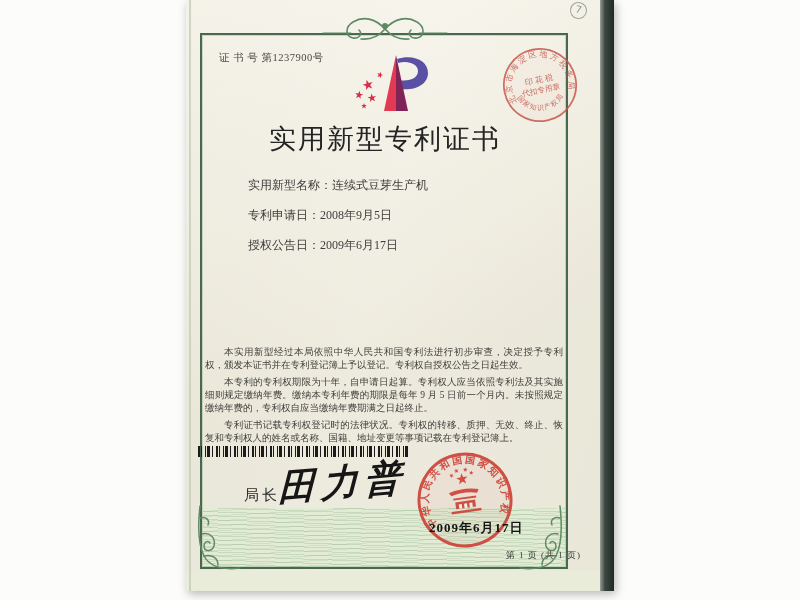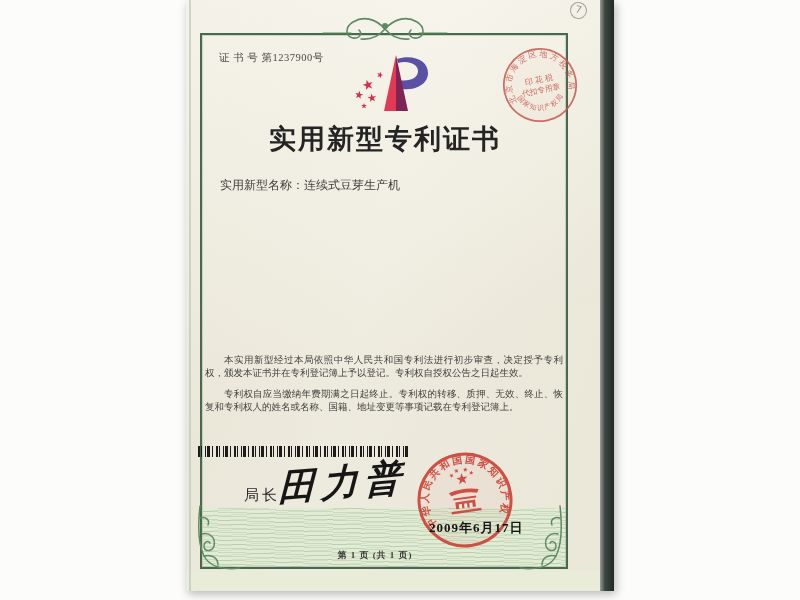--- a/index.html
+++ b/index.html
@@ -39,45 +39,45 @@
   .circled-mark { position:absolute; left:384px; top:2px; width:17px; height:17px;
     border:1.5px solid #a0a6a4; border-radius:50%; color:#8e9594; font-size:10px;
     line-height:14px; text-align:center; transform:rotate(12deg); z-index:3;
     font-family:"DejaVu Sans",sans-serif; }
 
   
   .cert-no { position:absolute; left:33px; top:51px; font-size:10.5px;
     letter-spacing:.5px; color:#4a4a46; z-index:4;font-family:Liberation Serif, serif; }
   .logo { position:absolute; left:158px; top:53px; width:104px; height:60px; z-index:4; }
   .title { position:absolute; left:14px; top:121px; width:370px; text-align:center;
-    font-size:27px; font-weight:700; letter-spacing:2px; color:#242424; z-index:4; }
+    font-size:27px; font-weight:400; letter-spacing:2px; color:#242424; z-index:4; }
   .fields { position:absolute; left:34px; top:170px; z-index:4; }
   .field-row { height:30px; line-height:30px; font-size:12px; color:#3c3c3a;
-    white-space:pre; }
+    white-space:pre;margin-left:28px; }
   .paras { position:absolute; left:19px; top:346px; width:358px; font-size:9.5px;
     line-height:13px; color:#3e3e3a; text-align:justify; z-index:4; }
-  .paras p { margin:8px 0 4px 0; text-indent:2em; }
+  .paras p { margin:0 0 4px 0; text-indent:2em; }
   .barcode { position:absolute; left:12px; top:446px; width:210px; height:11px; z-index:4;
     background-image:repeating-linear-gradient(90deg,
       #1c1c1c 0 2px,  transparent 2px 3px,
       #1c1c1c 3px 4px, transparent 4px 7px,
       #1c1c1c 7px 8px, transparent 8px 9px,
       #1c1c1c 9px 12px, transparent 12px 14px,
       #1c1c1c 14px 15px, transparent 15px 18px); }
   .signer { position:absolute; left:58px; top:486px; font-size:15px;
     letter-spacing:3px; color:#2a2a2a; z-index:4; }
   .signature { position:absolute; left:92px; top:458px; font-size:37px; font-style:italic;
     font-weight:700; letter-spacing:6px; color:#161616; transform:rotate(-5deg) skewX(-6deg);
     z-index:4; white-space:nowrap; }
   .seal { position:absolute; left:229px; top:450px; width:100px; height:100px;
     z-index:4; opacity:.92; }
   .seal-date { position:absolute; left:243px; top:519px; font-size:13px; font-weight:700;
     letter-spacing:1px; color:#141414; z-index:5; white-space:nowrap; }
-  .footer { position:absolute; left:4px; top:549px; width:370px; text-align:center;
-    font-size:9px; letter-spacing:1px; color:#3a3a38; z-index:4;font-weight:bold; }
+  .footer { position:absolute; left:25px; top:549px; width:370px; text-align:right;
+    font-size:9px; letter-spacing:1px; color:#3a3a38; z-index:4; }
   .tax-stamp { position:absolute; left:311px; top:42px; width:86px; height:86px;
     z-index:4; opacity:.85; transform:rotate(-12deg); }
 </style>
 </head>
 <body>
 
 <div class="stage">
   <div class="paper">
 
     <div class="band"></div>
@@ -129,25 +129,28 @@
         <use href="#st2" transform="translate(28,45) scale(0.75) rotate(-8)"></use>
         <use href="#st2" transform="translate(36,22) scale(0.55) rotate(18)"></use>
         <use href="#st2" transform="translate(20,53) scale(0.5)"></use>
       </g>
     </svg>
 
     <div class="title">实用新型专利证书</div>
 
     <div class="fields">
       <div class="field-row"><span>实用新型名称：</span><span>连续式豆芽生产机</span></div>
+      <div class="field-row"><span>专利申请日：</span><span>2008年9月5日</span></div>
+      <div class="field-row"><span>授权公告日：</span><span>2009年6月17日</span></div>
     </div>
 
     <div class="paras">
       <p>本实用新型经过本局依照中华人民共和国专利法进行初步审查，决定授予专利权，颁发本证书并在专利登记簿上予以登记。专利权自授权公告之日起生效。</p>
-      <p>专利权自应当缴纳年费期满之日起终止。专利权的转移、质押、无效、终止、恢复和专利权人的姓名或名称、国籍、地址变更等事项记载在专利登记簿上。</p>
+      <p>本专利的专利权期限为十年，自申请日起算。专利权人应当依照专利法及其实施细则规定缴纳年费。缴纳本专利年费的期限是每年 9 月 5 日前一个月内。未按照规定缴纳年费的，专利权自应当缴纳年费期满之日起终止。</p>
+      <p>专利证书记载专利权登记时的法律状况。专利权的转移、质押、无效、终止、恢复和专利权人的姓名或名称、国籍、地址变更等事项记载在专利登记簿上。</p>
     </div>
 
     <div class="barcode"></div>
 
     <div class="signer">局长</div>
     <div class="signature">田力普</div>
 
     <svg class="seal" viewBox="0 0 100 100">
       <defs>
         <path id="st1" d="M0,-6 L1.41,-1.94 L5.71,-1.85 L2.28,0.74 L3.53,4.85 L0,2.4 L-3.53,4.85 L-2.28,0.74 L-5.71,-1.85 L-1.41,-1.94 Z"></path>

